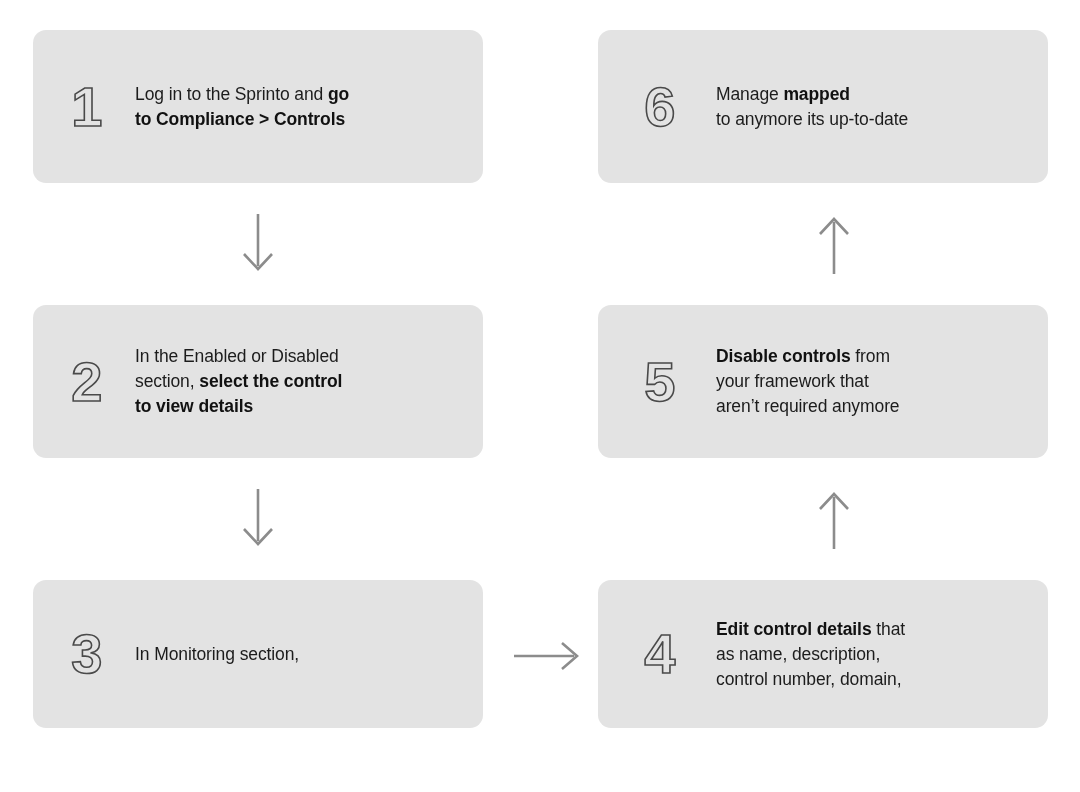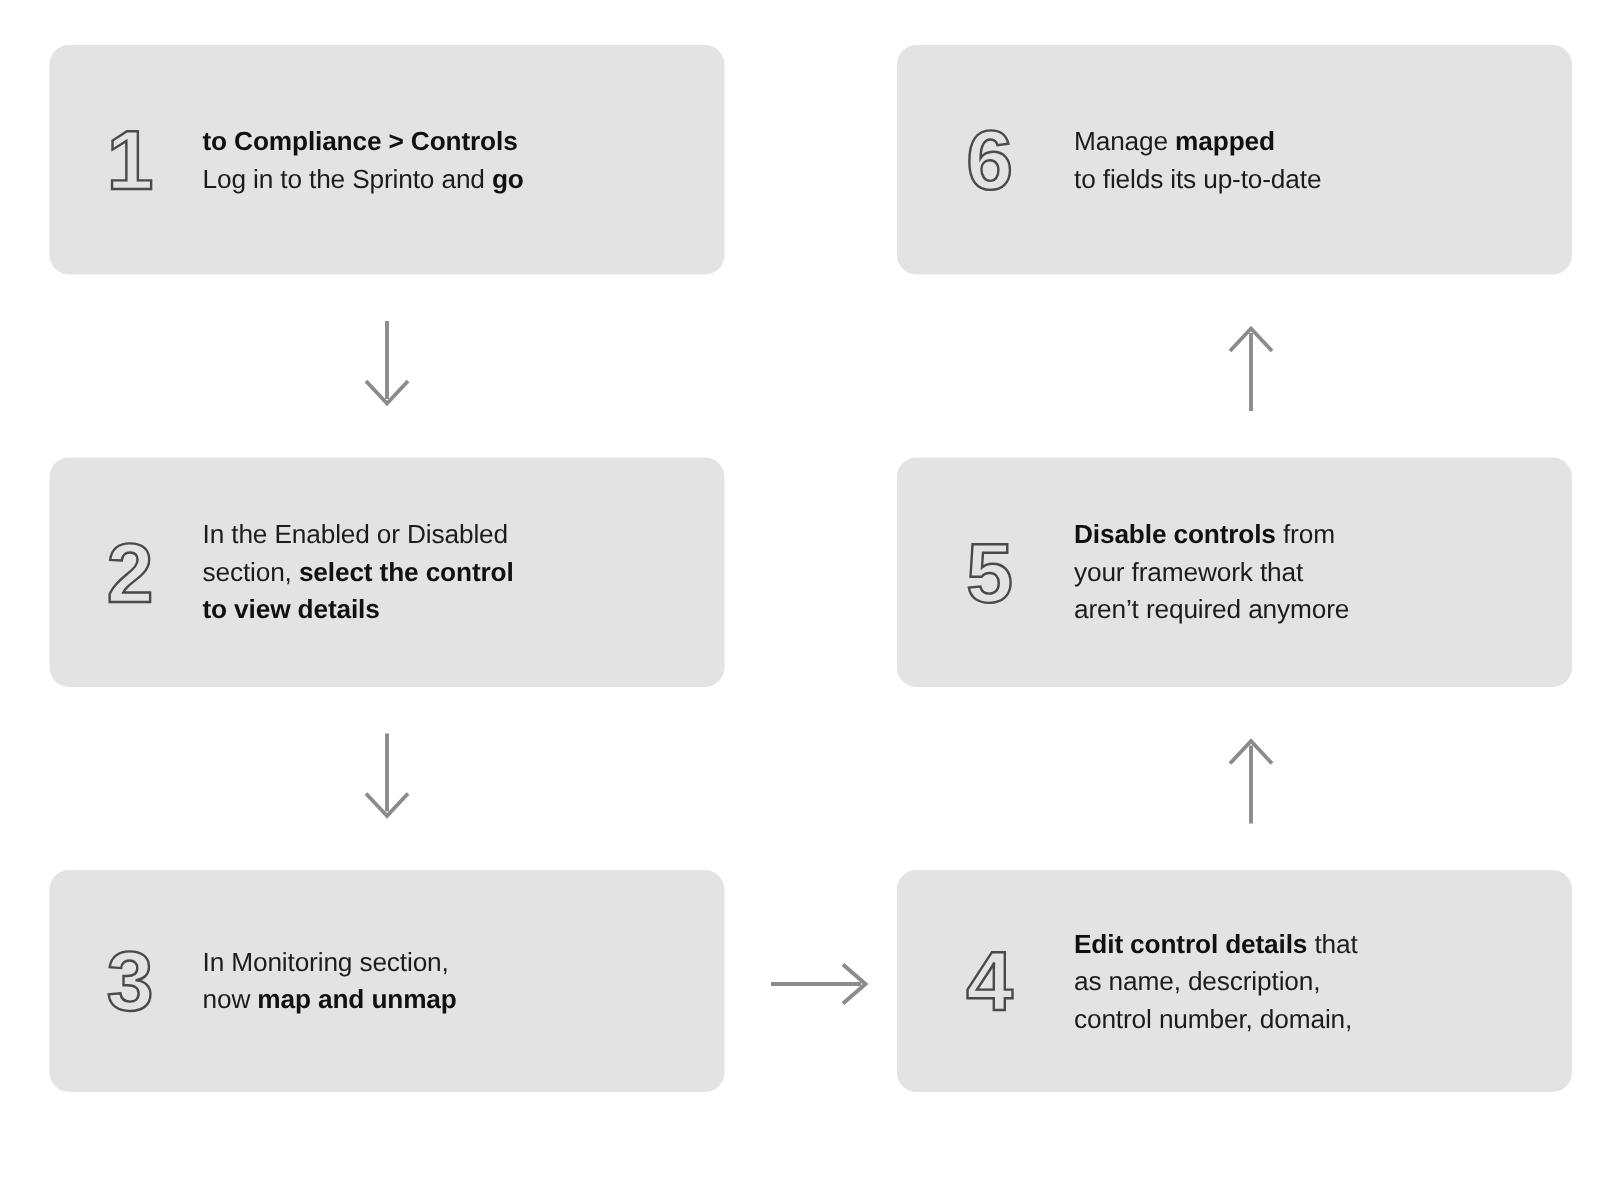--- a/index.html
+++ b/index.html
@@ -70,39 +70,38 @@
   .arrow svg { display: block; }
 </style>
 </head>
 <body>
 
 <div id="flow">
 
   <div class="step-card col-left row-top">
     <div class="step-num">1</div>
     <div class="step-text">
+      <div><span>Log in to the Sprinto and </span><b>go</b></div>
       <div><b>to Compliance &gt; Controls</b></div>
-      <div><span>Log in to the Sprinto and </span><b>go</b></div>
     </div>
   </div>
 
   <div class="step-card col-left row-mid">
     <div class="step-num">2</div>
     <div class="step-text">
       <div><span>In the Enabled or Disabled</span></div>
       <div><span>section, </span><b>select the control</b></div>
       <div><b>to view details</b></div>
     </div>
   </div>
 
   <div class="step-card col-left row-bottom">
     <div class="step-num">3</div>
     <div class="step-text">
       <div><span>In Monitoring section,</span></div>
-      <div><span>now </span><b>map and unmap</b></div>
     </div>
   </div>
 
   <div class="step-card col-right row-bottom">
     <div class="step-num">4</div>
     <div class="step-text">
       <div><b>Edit control details</b><span> that</span></div>
       <div><span>as name, description,</span></div>
       <div><span>control number, domain,</span></div>
     </div>
@@ -114,21 +113,21 @@
       <div><b>Disable controls</b><span> from</span></div>
       <div><span>your framework that</span></div>
       <div><span>aren’t required anymore</span></div>
     </div>
   </div>
 
   <div class="step-card col-right row-top">
     <div class="step-num">6</div>
     <div class="step-text">
       <div><span>Manage </span><b>mapped</b></div>
-      <div><span>to fields its up-to-date</span></div>
+      <div><span>to anymore its up-to-date</span></div>
     </div>
   </div>
 
   <div class="arrow" style="left:236px; top:212px;">
     <svg width="44" height="64" viewBox="0 0 44 64" aria-hidden="true">
       <path d="M22 2 L22 54" stroke="#8c8c8c" stroke-width="2.6" fill="none" stroke-linecap="butt"></path>
       <path d="M8 42 L22 57 L36 42" stroke="#8c8c8c" stroke-width="2.6" fill="none" stroke-linecap="butt" stroke-linejoin="miter"></path>
     </svg>
   </div>
 

